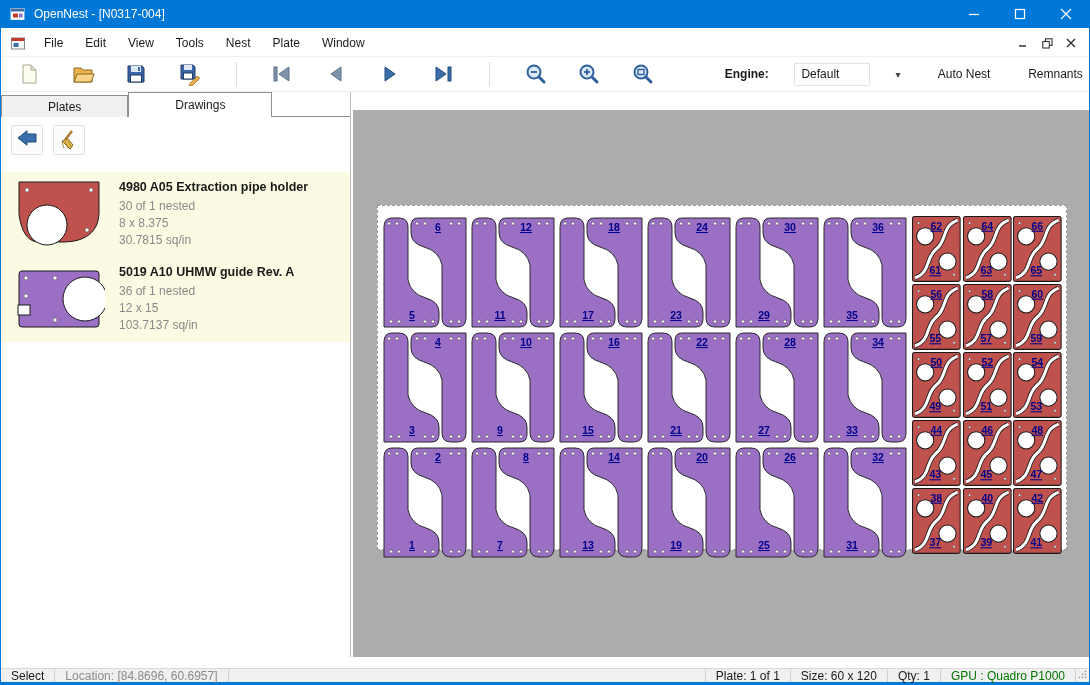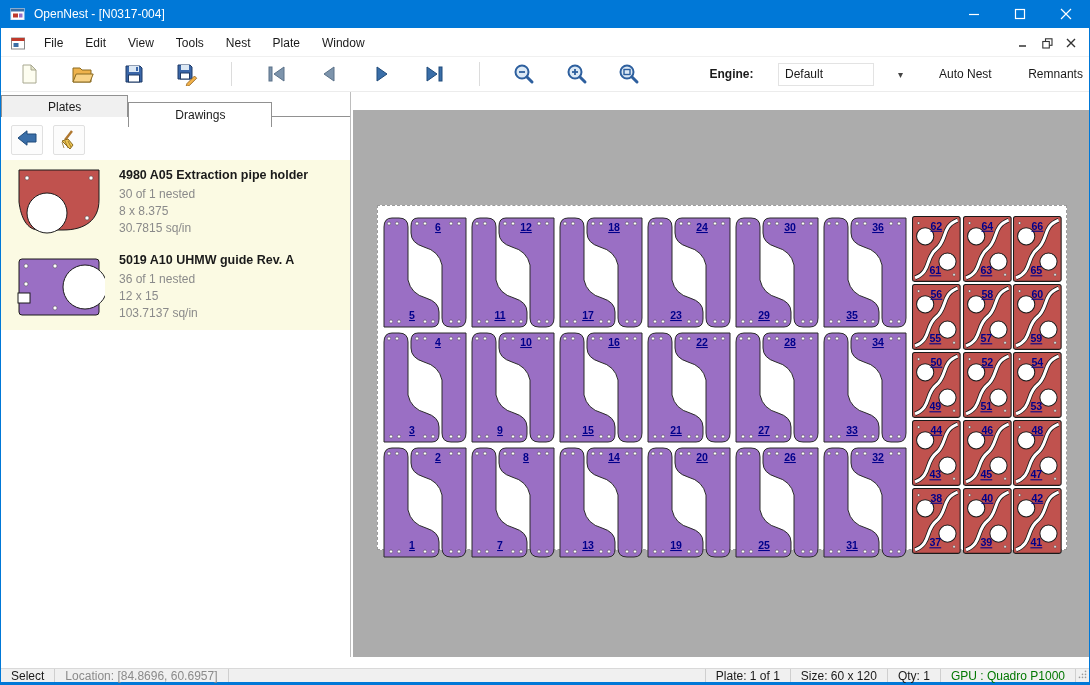--- a/index.html
+++ b/index.html
@@ -25,36 +25,36 @@
   .menu-item { padding:5px 11px; cursor:default; }
   .mdi-buttons { margin-left:auto; display:flex; align-items:center; padding-right:6px; }
   .mdi-btn { width:24px; height:20px; display:flex; align-items:center; justify-content:center; }
 
   
   .toolbar { position:absolute; top:57px; left:0; right:0; height:35px; background:#fff;
              display:flex; align-items:center; padding-left:10px; border-bottom:1px solid #ececec;justify-content:space-between; }
   .tool-btn { width:36px; height:30px; display:flex; align-items:center; justify-content:center; }
   .tool-sep { width:1px; height:24px; background:#dcdcdc; margin:0 10px; }
   .engine-label { font-weight:bold; margin-left:46px; }
-  .engine-combo { margin-left:8px; width:96px; height:23px; display:flex; align-items:center;
+  .engine-combo { margin-left:8px; width:76px; height:23px; display:flex; align-items:center;
                   padding:0 6px; background:#fff; border:1px solid #e3e3e3; }
   .combo-caret { margin-left:2px; width:16px; text-align:center; color:#444; font-size:10px; }
   .toolbar-text-btn { margin-left:8px; padding:4px 6px; }
 
   
   .sidebar { position:absolute; top:92px; left:0; width:350px; bottom:25px; background:#fff;
              border-right:1px solid #bdbdbd; }
   .tabstrip { position:absolute; top:0; left:0; right:0; height:25px; border-bottom:1px solid #919191; display:flex; }
   .tab { padding:0 46px; display:flex; align-items:center; height:22px; margin-top:3px;
          background:#f0f0f0; border:1px solid #919191; border-bottom:none; }
-  .tab.active { height:25px; margin-top:10px; background:#fff; position:relative; z-index:2; }
+  .tab.active { height:25px; margin-top:0; background:#fff; position:relative; z-index:2; }
   .side-toolbar { position:absolute; top:33px; left:10px; display:flex; gap:10px; }
   .side-tool-btn { width:32px; height:30px; border:1px solid #e0e0e0; border-radius:2px;
                    display:flex; align-items:center; justify-content:center; background:#fcfcfc; }
-  .drawing-list { position:absolute; top:68px; left:0; right:0;border-radius:7px; }
+  .drawing-list { position:absolute; top:80px; left:0; right:0;border-radius:7px; }
   .drawing-item { height:85px; background:#fbfae3; display:flex; padding:6px 6px 6px 12px; }
   .thumb { width:92px; height:72px; flex:none; }
   .d-text { margin-left:14px; padding-top:2px; }
   .d-title { font-weight:bold; font-size:12.5px; margin-bottom:4px; }
   .d-sub { color:#8a8a8a; line-height:17px; }
 
   
   .canvas { position:absolute; top:92px; left:351px; right:0; bottom:25px; background:#fff; }
   .canvas-gray { position:absolute; top:18px; left:1px; right:0; bottom:0; background:#acacac; }
   .plate { position:absolute; left:24px; top:95px; width:690px; height:345px; background:#fff;

